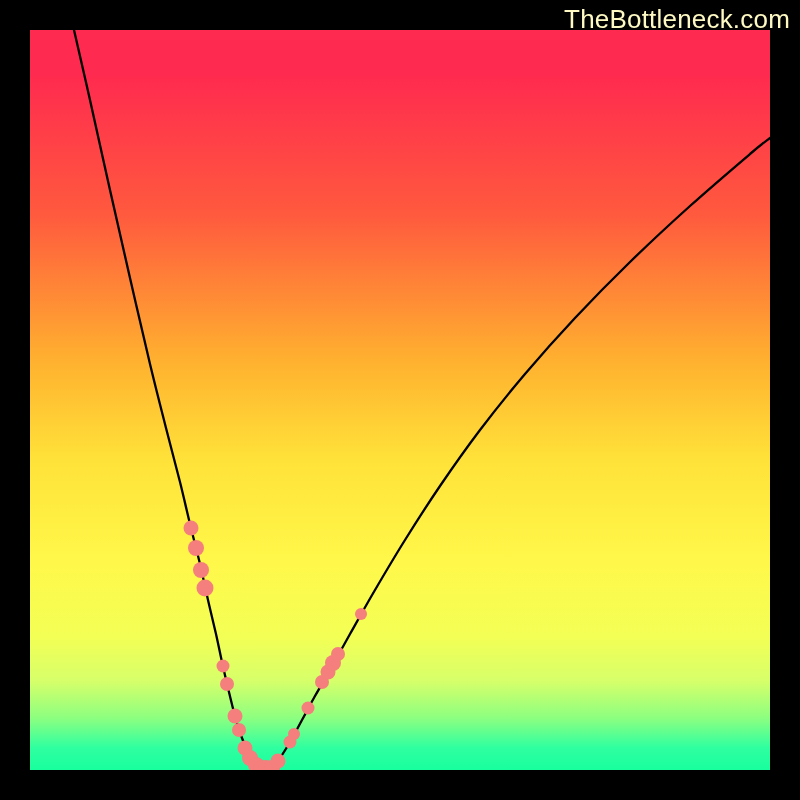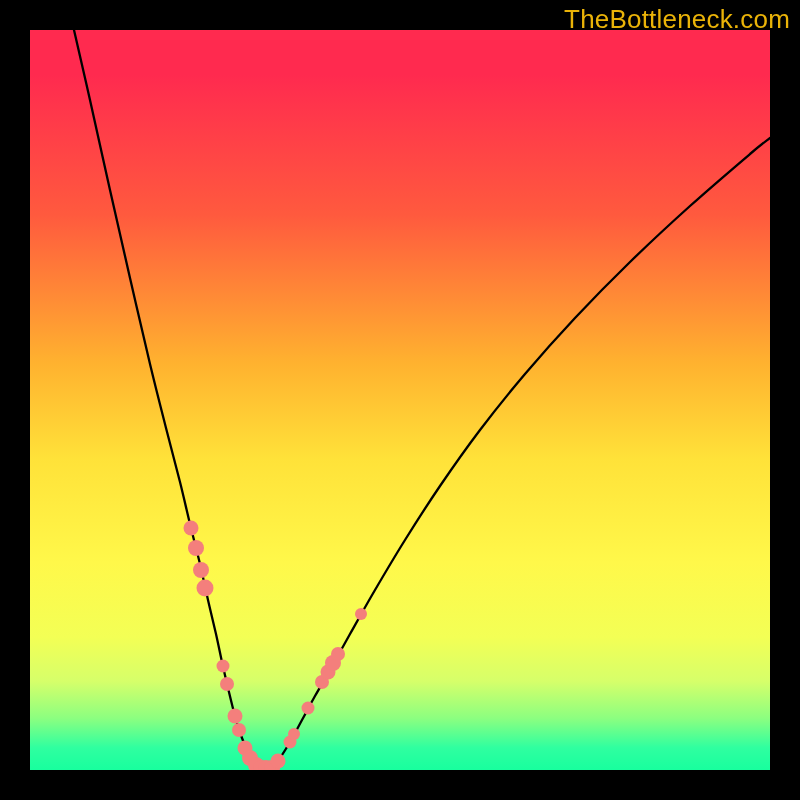--- a/index.html
+++ b/index.html
@@ -35,21 +35,21 @@
       #8cff80 93%,
       #2fffa0 97%,
       #18ff9e 100%
     );
     overflow: hidden;
   }
   .watermark {
     position: absolute;
     top: 4px;
     right: 10px;
-    color: #eab308;
+    color: #fef9c3;
     font-size: 26px;
     font-weight: 500;
     letter-spacing: 0.2px;
     z-index: 10;
     user-select: none;
   }
   svg {
     position: absolute;
     inset: 0;
   }

